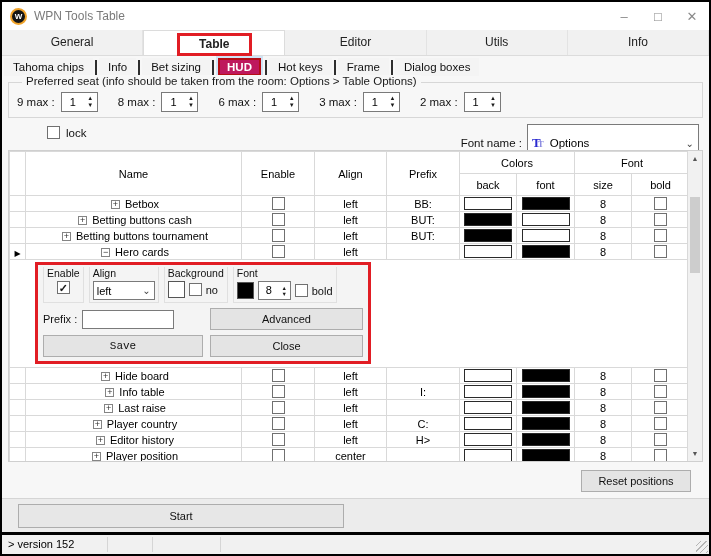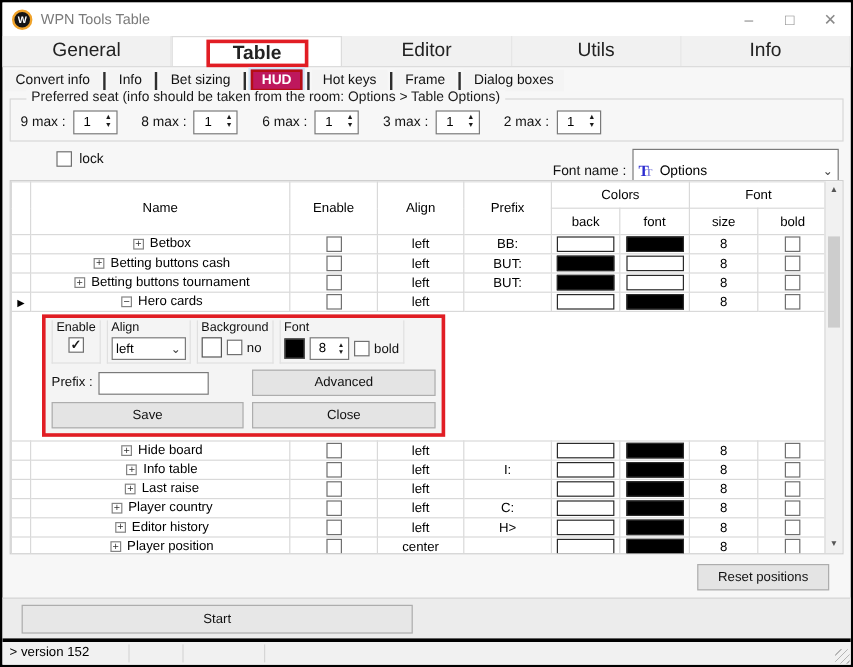--- a/index.html
+++ b/index.html
@@ -11,21 +11,21 @@
   
   .titlebar { position:absolute; left:0; top:0; right:0; height:28px; background:#fff; display:flex; align-items:center; }
   .app-icon { width:17px; height:17px; border-radius:50%; background:#151515; border:2px solid #f0a32a; color:#fff;
               font-size:8px; font-weight:bold; text-align:center; line-height:13px; margin:0 7px 0 8px; }
   .app-title { font-size:12px; color:#7a7a7a; }
   .win-btns { margin-left:auto; display:flex; height:100%; }
   .win-btn { width:34px; height:100%; display:flex; align-items:center; justify-content:center; color:#8a8a8a; font-size:13px; }
 
   
   .tabstrip { position:absolute; left:0; top:28px; right:0; height:26px; background:#f1f1f1; display:flex; border-bottom:1px solid #dcdcdc; }
-  .tab { flex:1; text-align:center; font-size:16px; color:#222; line-height:25px; border-right:1px solid #e3e3e3; background:#f1f1f1; }
+  .tab { flex:1; text-align:center; font-size:12px; color:#222; line-height:25px; border-right:1px solid #e3e3e3; background:#f1f1f1; }
   .tab.selected { background:#fff; border:1px solid #dcdcdc; border-bottom:none; line-height:24px; }
   .tab-hl { display:inline-block; border:3px solid #e11d24; background:#fff; padding:0 19px; font-weight:bold; line-height:17px; margin-top:2px; }
 
   
   .subtabstrip { position:absolute; left:2px; top:54px; right:0; height:22px; display:flex; align-items:center; }
   .subtab { font-size:11.5px; color:#111; padding:3px 9px; background:#f4f4f4; }
   .subtab.selected { background:#be185d; color:#fff; font-weight:bold; border:2px solid #b50e14; padding:1px 7px; margin:0 2px;
                      box-shadow:0 0 0 2px #cfe4f5; }
   .subdiv { width:2px; height:15px; background:#2e2e2e; margin:0 2px; }
 
@@ -85,21 +85,21 @@
   .pspin { width:33px; height:19px; background:#fff; border:1px solid #7a7a7a; display:flex; }
   .pspin .num { flex:1; text-align:center; font-size:11px; line-height:17px; }
   .pspin .arrows { width:11px; display:flex; flex-direction:column; justify-content:center; }
   .pspin .arrows span { font-size:5.5px; line-height:6px; text-align:center; color:#1a1a1a; }
   .ptext { font-size:11px; color:#111; }
   .prow2 { display:flex; align-items:center; margin-top:5px; }
   .pinput { width:92px; height:19px; background:#fff; border:1px solid #7a7a7a; margin-left:5px; }
   .btn { background:#e4e4e4; border:1px solid #adadad; font-size:11px; color:#111; text-align:center; line-height:20px; }
   .btn-advanced { width:153px; height:22px; margin-left:auto; }
   .prow3 { display:flex; margin-top:5px; }
-  .btn-save { width:160px; height:22px; }
+  .btn-save { width:160px; height:22px;font-family:Liberation Mono, monospace; }
   .btn-close { width:153px; height:22px; margin-left:auto; }
 
   
   .btn-reset { position:absolute; right:18px; top:468px; width:110px; height:22px; line-height:20px; }
   .startband { position:absolute; left:0; right:0; top:496px; height:34px; background:#ececec; border-top:1px solid #d5d5d5; }
   .btn-start { position:absolute; left:16px; top:5px; width:326px; height:24px; line-height:22px; background:#e7e7e7; }
   .blackline { position:absolute; left:0; right:0; top:530px; height:3px; background:#000; }
   .statusbar { position:absolute; left:0; right:0; top:533px; bottom:0; background:#f1f1f1; font-size:11px; color:#000; }
   .sb-text { position:absolute; left:6px; top:3px; }
   .sb-div { position:absolute; top:2px; bottom:2px; width:1px; background:#d6d6d6; }
@@ -123,21 +123,21 @@
 
   <div class="tabstrip">
       <div class="tab">General</div>
       <div class="tab selected"><span class="tab-hl">Table</span></div>
       <div class="tab">Editor</div>
       <div class="tab">Utils</div>
       <div class="tab">Info</div>
     </div>
 
   <div class="subtabstrip">
-      <div class="subtab">Convert info</div>
+      <div class="subtab">Tahoma chips</div>
       <div class="subdiv"></div>
       <div class="subtab">Info</div>
       <div class="subdiv"></div>
       <div class="subtab">Bet sizing</div>
       <div class="subdiv"></div>
       <div class="subtab selected">HUD</div>
       <div class="subdiv"></div>
       <div class="subtab">Hot keys</div>
       <div class="subdiv"></div>
       <div class="subtab">Frame</div>

